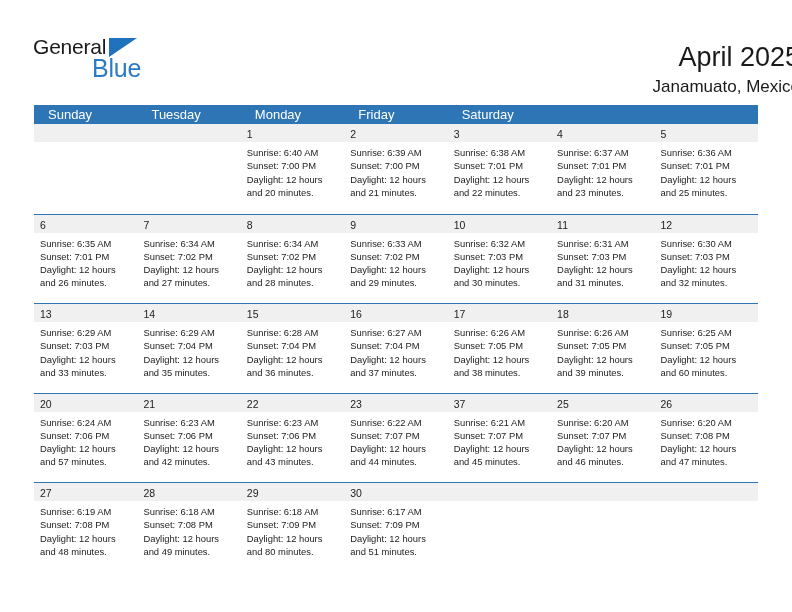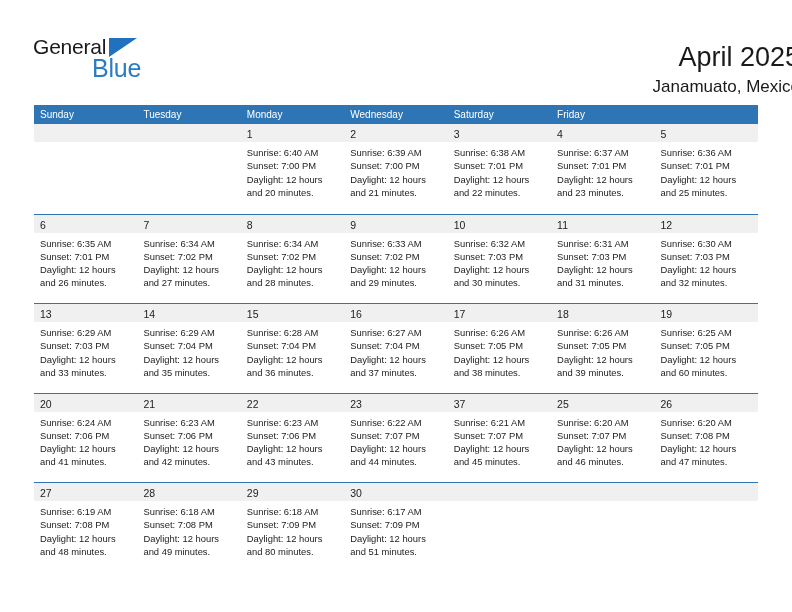--- a/index.html
+++ b/index.html
@@ -98,23 +98,23 @@
 
   .dow-row {
     display: flex;
     width: 724px;
     height: 19px;
     background: #2e75b6;
   }
   .dow-cell {
     width: 103.43px;
     box-sizing: border-box;
-    padding-left: 6px;
+    padding-left: 14px;
     color: #ffffff;
-    font-size: 10px;
+    font-size: 13px;
     line-height: 19px;
     white-space: nowrap;
     overflow: hidden;
   }
 
   .week-row {
     display: flex;
     width: 724px;
     height: 89.5px;
     border-top: 1.3px solid #2e75b6;
@@ -174,23 +174,22 @@
       <div class="cal-subtitle">Janamuato, Mexico</div>
     </div>
 
   </div>
 
   <div class="calendar">
     <div class="dow-row" id="dow-row">
         <div class="dow-cell">Sunday</div>
         <div class="dow-cell">Tuesday</div>
         <div class="dow-cell">Monday</div>
-        <div class="dow-cell">Wednesday</div>
+        <div class="dow-cell">Friday</div>
         <div class="dow-cell">Saturday</div>
-        <div class="dow-cell">Friday</div>
       </div>
     <div id="weeks-container">
         <div class="week-row first">
           <div class="day-cell empty">
             <div class="daynum-band"><span class="daynum"></span></div>
           </div>
           <div class="day-cell empty">
             <div class="daynum-band"><span class="daynum"></span></div>
           </div>
           <div class="day-cell">
@@ -369,21 +368,21 @@
             </div>
           </div>
         </div>
         <div class="week-row">
           <div class="day-cell">
             <div class="daynum-band"><span class="daynum">20</span></div>
             <div class="day-body">
               <div class="day-line">Sunrise: 6:24 AM</div>
               <div class="day-line">Sunset: 7:06 PM</div>
               <div class="day-line">Daylight: 12 hours</div>
-              <div class="day-line">and 41 minutes.</div>
+              <div class="day-line">and 57 minutes.</div>
             </div>
           </div>
           <div class="day-cell">
             <div class="daynum-band"><span class="daynum">21</span></div>
             <div class="day-body">
               <div class="day-line">Sunrise: 6:23 AM</div>
               <div class="day-line">Sunset: 7:06 PM</div>
               <div class="day-line">Daylight: 12 hours</div>
               <div class="day-line">and 42 minutes.</div>
             </div>

